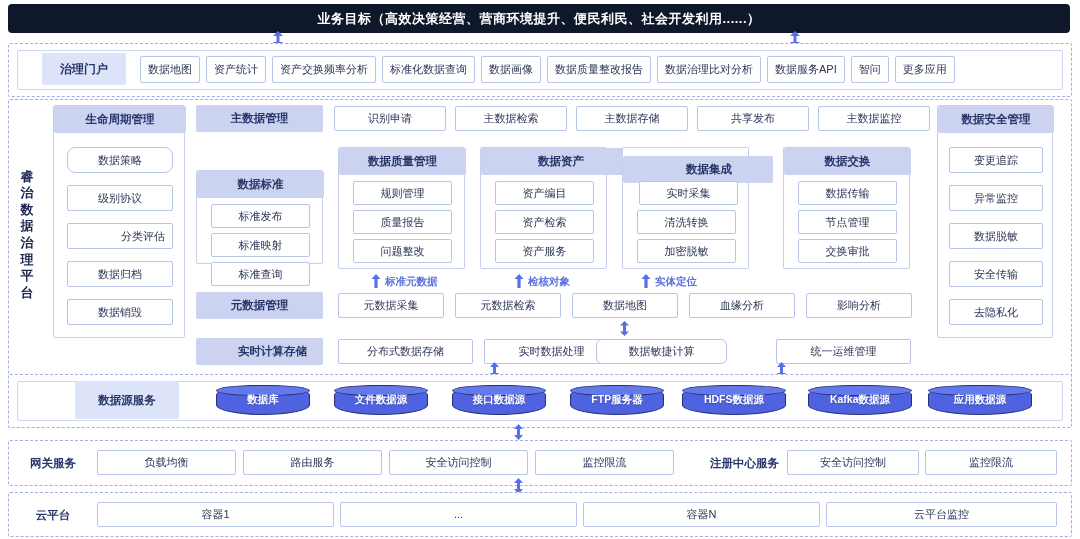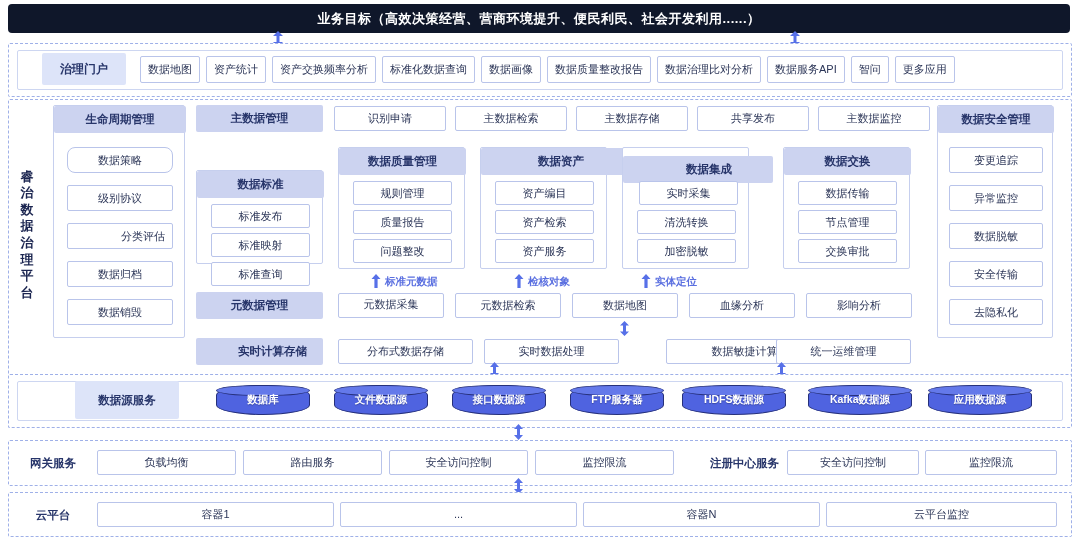--- a/index.html
+++ b/index.html
@@ -230,36 +230,36 @@
   <div class="anno" style="left:528px;top:275px;">检核对象</div>
 
   <div class="arrow" style="left:641px;top:274px;">
     <svg width="10" height="14" viewBox="0 0 10 14">
         <path d="M5 0 L9.5 5 L6.6 5 L6.6 14 L3.4 14 L3.4 5 L0.5 5 Z" fill="#5770e8"></path>
       </svg>
   </div>
   <div class="anno" style="left:655px;top:275px;">实体定位</div>
 
   <div class="hdr" style="position:absolute;left:196px;top:292px;width:127px;height:27px;font-size:11.5px;">元数据管理</div>
-  <div class="wbox" style="position:absolute;left:338px;top:293px;width:106px;height:25px;font-family:Liberation Mono, monospace;">元数据采集</div>
+  <div class="wbox" style="position:absolute;left:338px;top:293px;width:106px;height:25px;">元数据采集</div>
   <div class="wbox" style="position:absolute;left:455px;top:293px;width:106px;height:25px;">元数据检索</div>
   <div class="wbox" style="position:absolute;left:572px;top:293px;width:106px;height:25px;">数据地图</div>
   <div class="wbox" style="position:absolute;left:689px;top:293px;width:106px;height:25px;">血缘分析</div>
   <div class="wbox" style="position:absolute;left:806px;top:293px;width:106px;height:25px;">影响分析</div>
 
   <div class="arrow" style="left:619px;top:321px;">
     <svg width="11" height="15" viewBox="0 0 11 15">
         <path d="M5.5 0 L10 4.5 L7 4.5 L7 10.5 L10 10.5 L5.5 15 L1 10.5 L4 10.5 L4 4.5 L1 4.5 Z" fill="#5770e8"></path>
       </svg>
   </div>
 
   <div class="hdr" style="position:absolute;left:196px;top:338px;width:127px;height:27px;font-size:11.5px;padding-left:26px;">实时计算存储</div>
   <div class="wbox" style="position:absolute;left:338px;top:339px;width:135px;height:25px;">分布式数据存储</div>
   <div class="wbox" style="position:absolute;left:484px;top:339px;width:135px;height:25px;">实时数据处理</div>
-  <div class="wbox" style="position:absolute;left:666px;top:339px;width:157px;height:25px;">数据敏捷计算</div>
+  <div class="wbox" style="position:absolute;left:596px;top:339px;width:131px;height:25px;border-radius:6px;">数据敏捷计算</div>
   <div class="wbox" style="position:absolute;left:776px;top:339px;width:135px;height:25px;">统一运维管理</div>
 
   <div class="card" style="left:937px;top:105px;width:116px;height:233px;">
     <div class="hdr" style="position:absolute;left:0;top:0;width:116px;height:27px;font-size:11.5px;">数据安全管理</div>
     <div class="wbox" style="position:absolute;left:11px;top:41px;width:94px;height:26px;">变更追踪</div>
     <div class="wbox" style="position:absolute;left:11px;top:79px;width:94px;height:26px;text-align:center;">异常监控</div>
     <div class="wbox" style="position:absolute;left:11px;top:117px;width:94px;height:26px;">数据脱敏</div>
     <div class="wbox" style="position:absolute;left:11px;top:155px;width:94px;height:26px;">安全传输</div>
     <div class="wbox" style="position:absolute;left:11px;top:193px;width:94px;height:26px;">去隐私化</div>
   </div>

